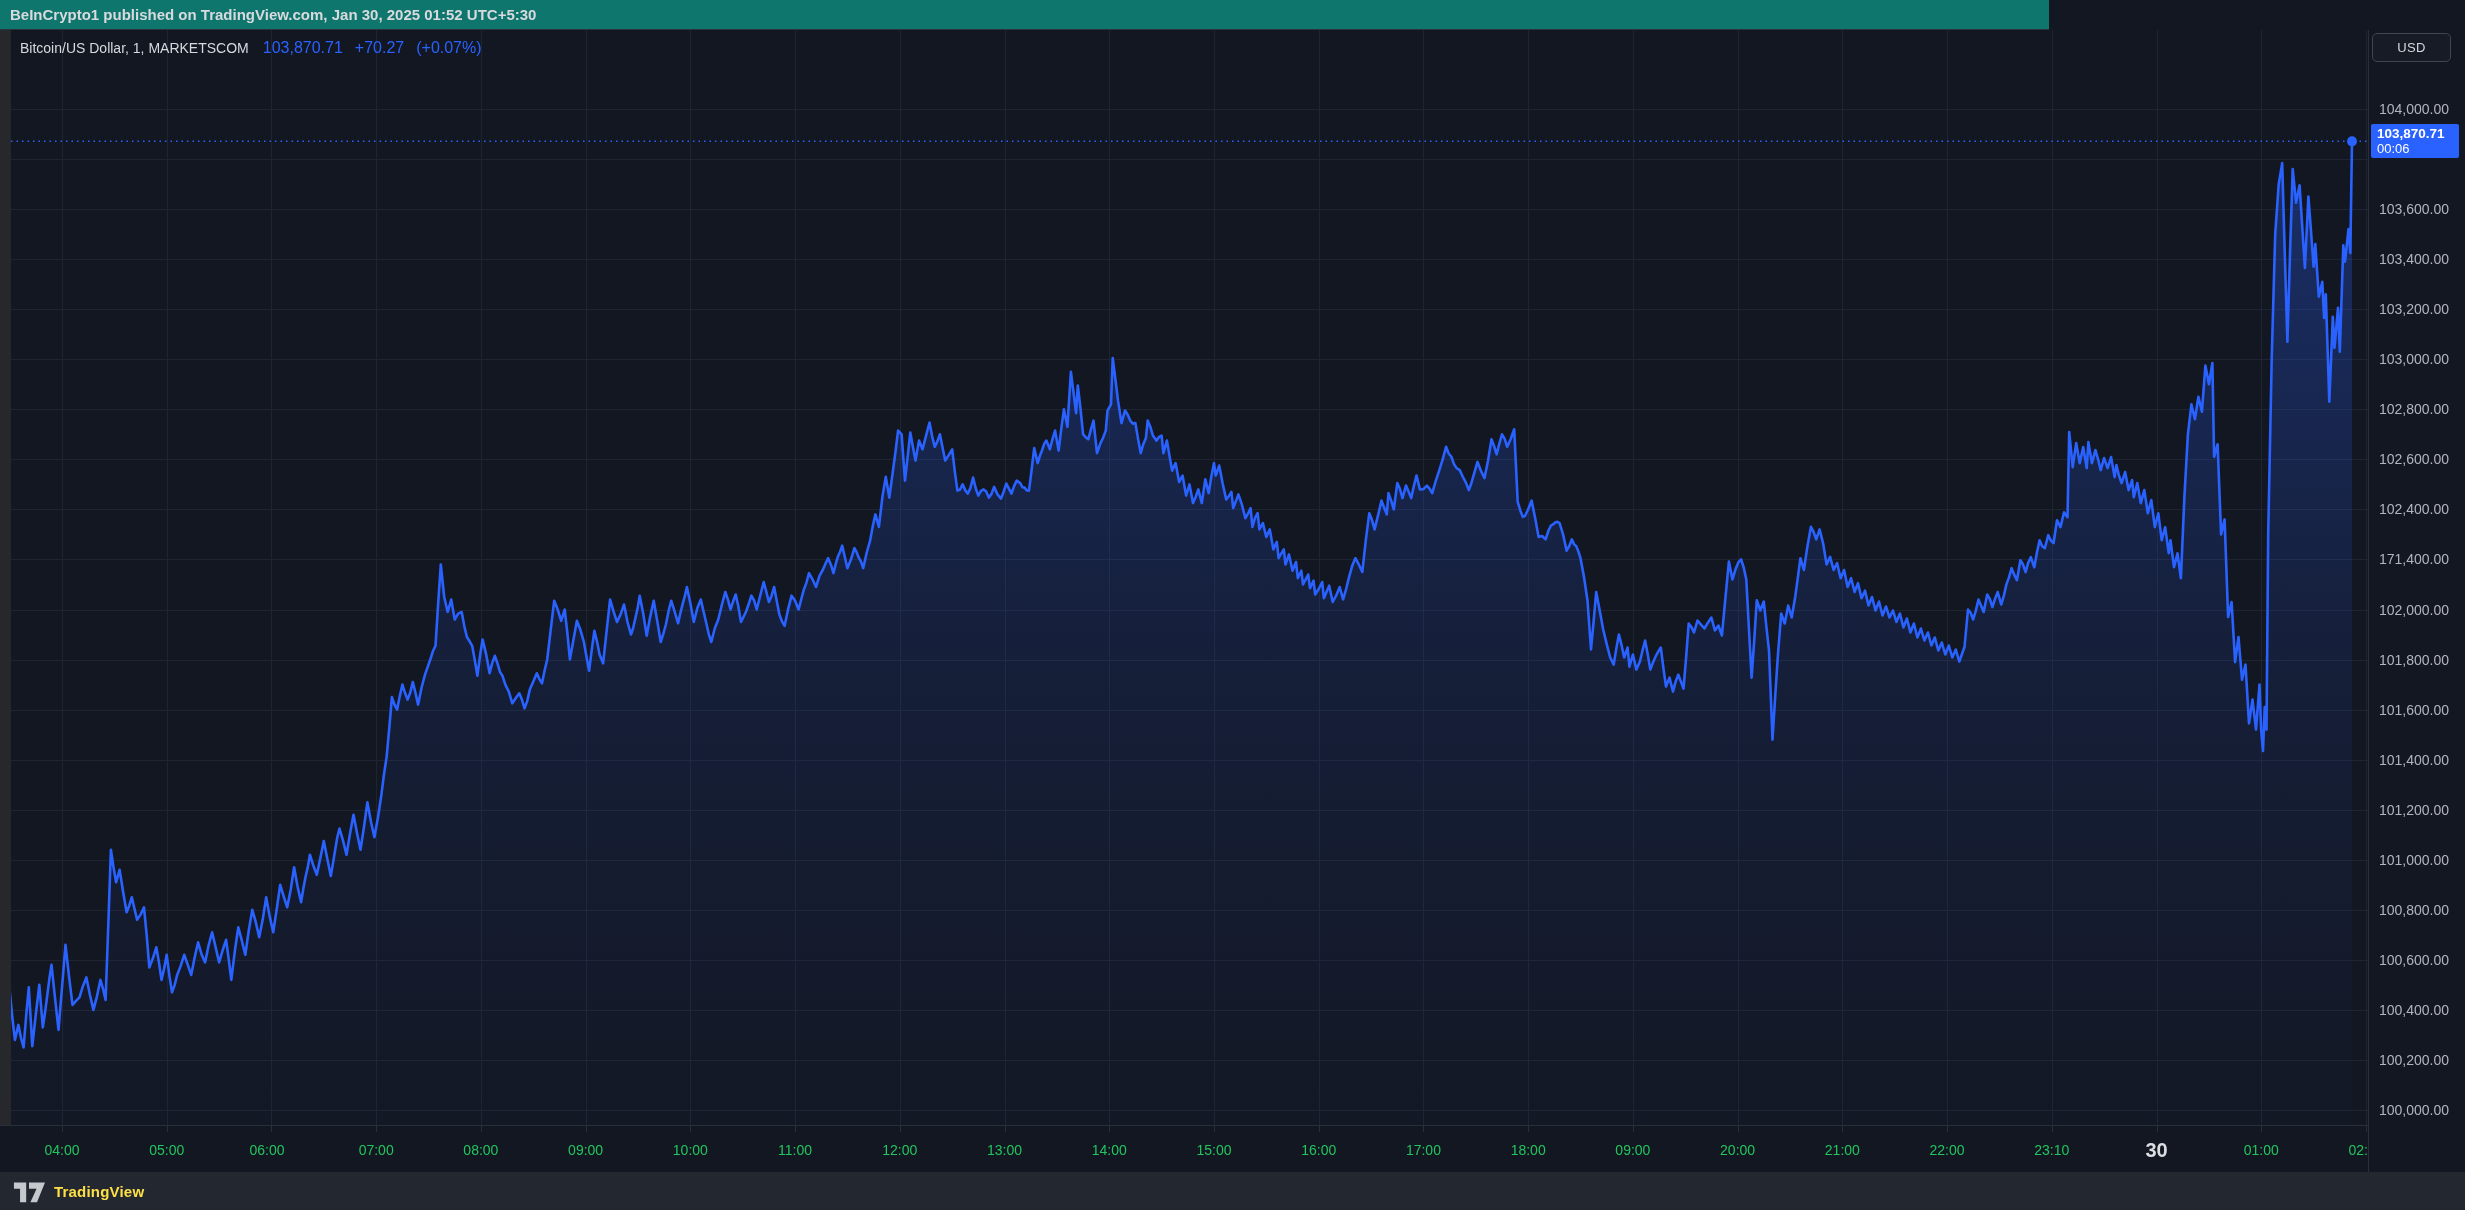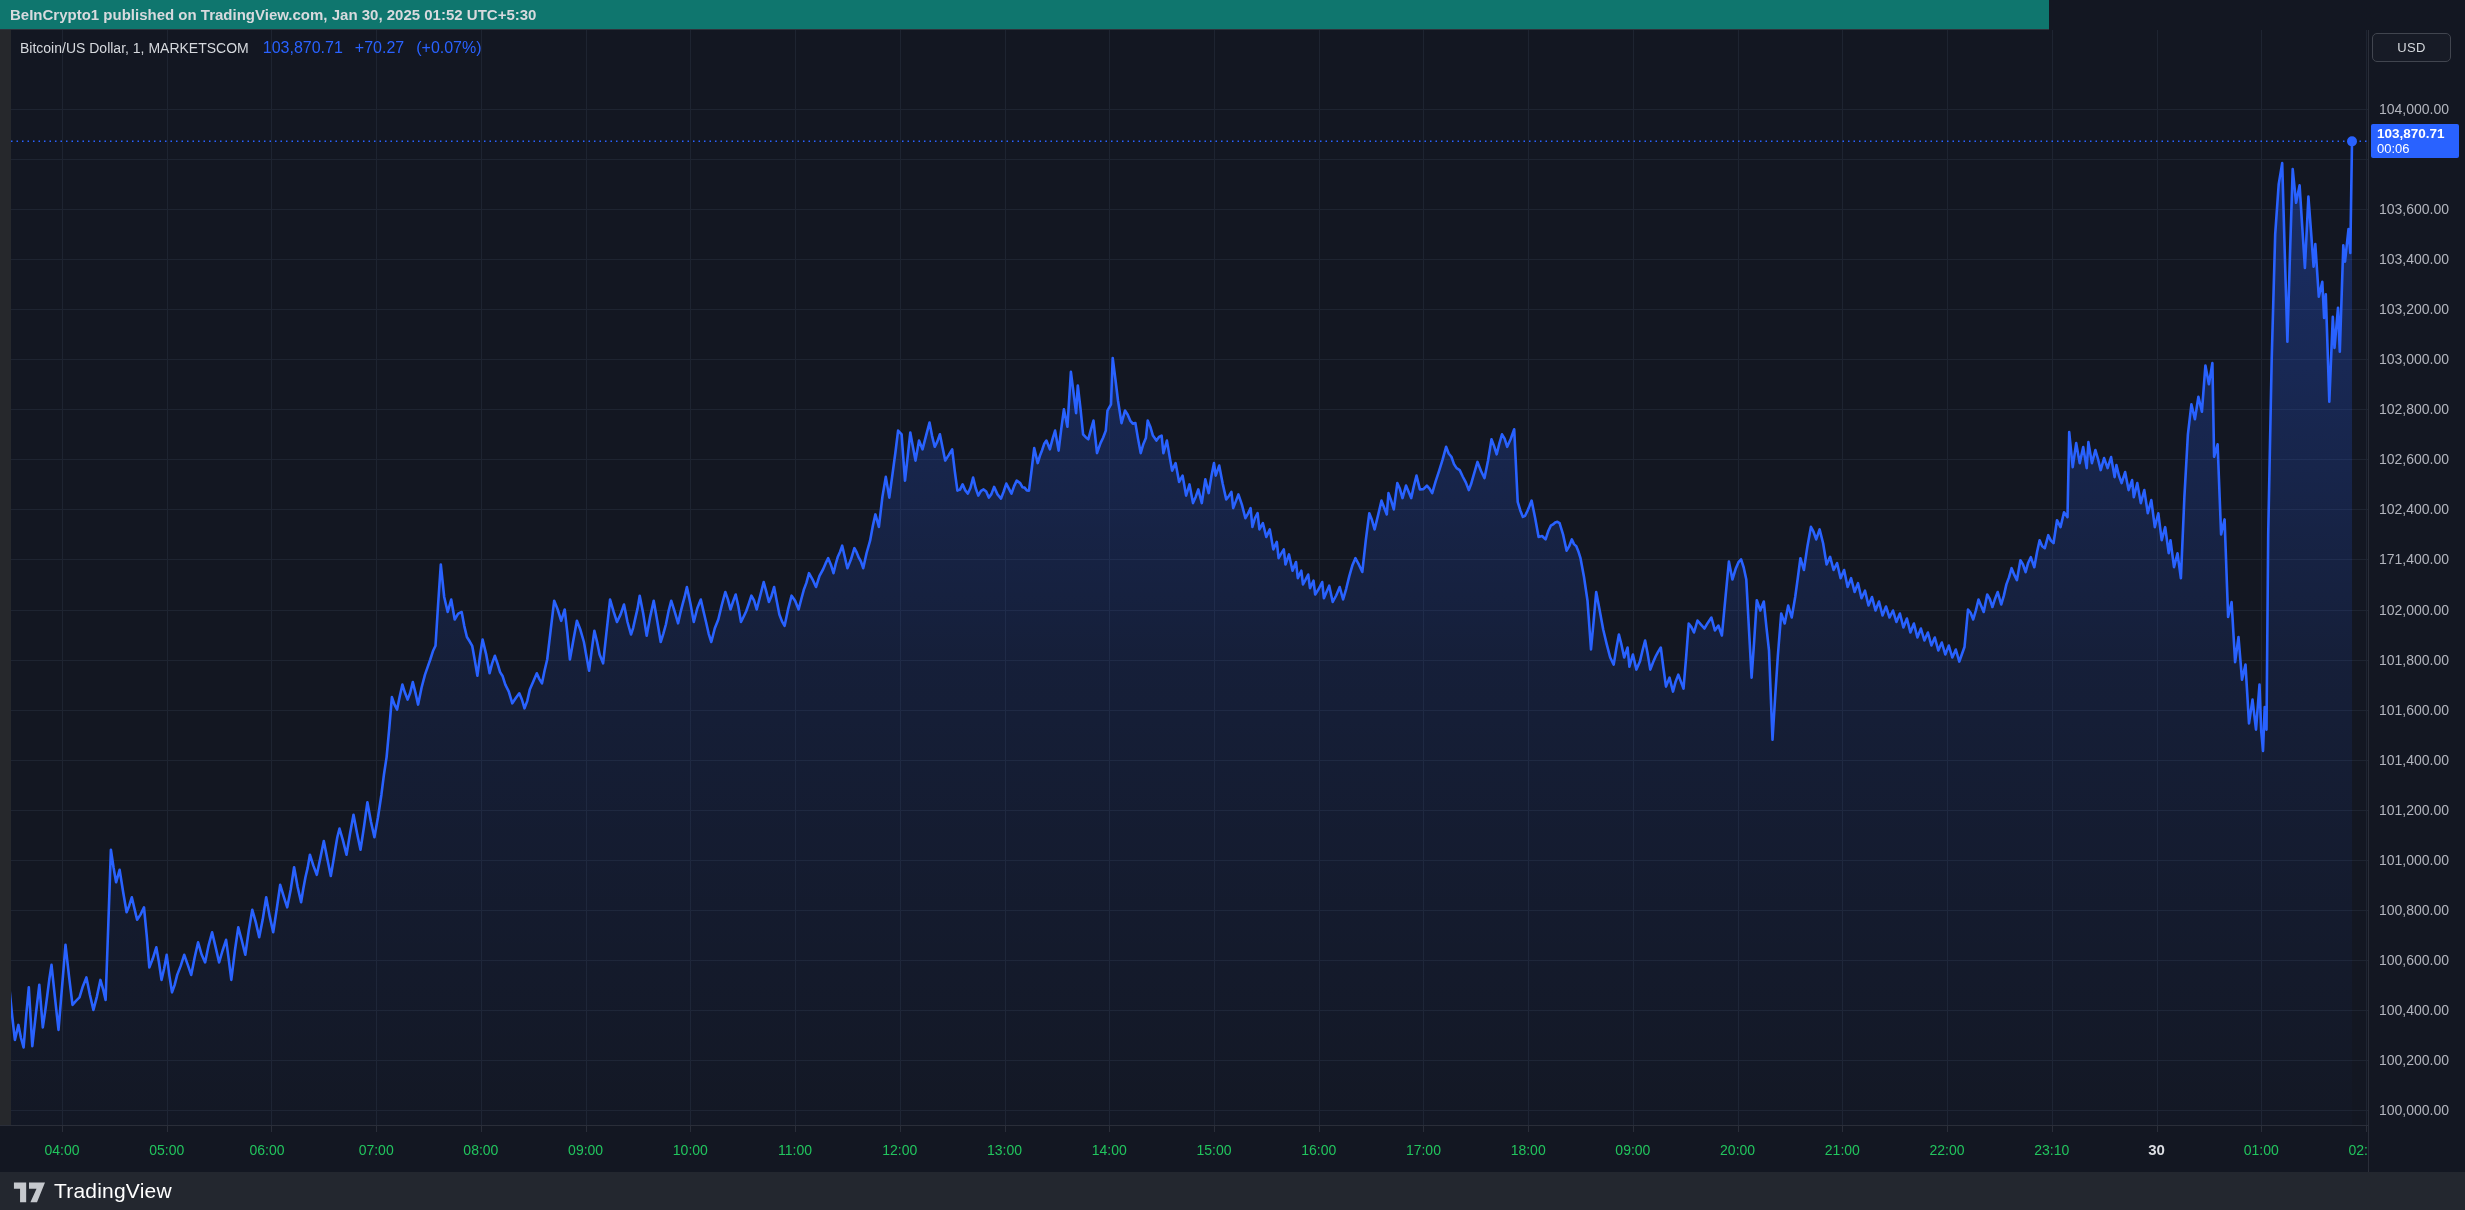--- a/index.html
+++ b/index.html
@@ -36,28 +36,28 @@
   .p-label{position:absolute;left:10px;height:16px;line-height:16px;font-size:14px;color:#b2b5be;white-space:nowrap;}
   .price-badge{position:absolute;left:2px;width:88px;background:#2962ff;border-radius:2px;color:#fff;
                padding:2px 6px;box-sizing:border-box;z-index:22;}
   .price-badge .bp{font-size:13.5px;font-weight:bold;line-height:15px;white-space:nowrap;}
   .price-badge .bc{font-size:13px;line-height:15px;}
 
   
   .time-axis{position:absolute;left:0;top:1125px;width:2368px;height:47px;background:#131722;
              border-top:1px solid #2a2e39;box-sizing:border-box;overflow:hidden;z-index:18;}
   .t-label{position:absolute;top:14px;height:20px;line-height:20px;font-size:14px;color:#22c55e;transform:translateX(-50%);white-space:nowrap;}
-  .t-label.day{font-size:15px;font-weight:600;color:#dcdee3;}
+  .t-label.day{font-size:20px;font-weight:600;color:#dcdee3;}
   .t-tick{position:absolute;top:0;width:1px;height:6px;background:#2a2e39;}
 
   
   .footer{position:absolute;left:0;top:1172px;width:2465px;height:38px;background:#23272f;z-index:30;
           display:flex;align-items:center;}
   .tv-logo{margin-left:12px;display:flex;align-items:center;gap:8px;}
-  .tv-logo-text{font-size:21px;font-weight:normal;color:#ffffff;letter-spacing:.2px;}
+  .tv-logo-text{font-size:15px;font-weight:bold;color:#fde047;letter-spacing:.2px;}
 </style>
 </head>
 <body>
 
 <div id="stage">
 
   <svg id="chart" width="2465" height="1210">
       <defs>
         <linearGradient id="areaGrad" gradientUnits="userSpaceOnUse" x1="0" y1="141" x2="0" y2="1110">
           <stop offset="0%" stop-color="#2962ff" stop-opacity="0.32"></stop>

